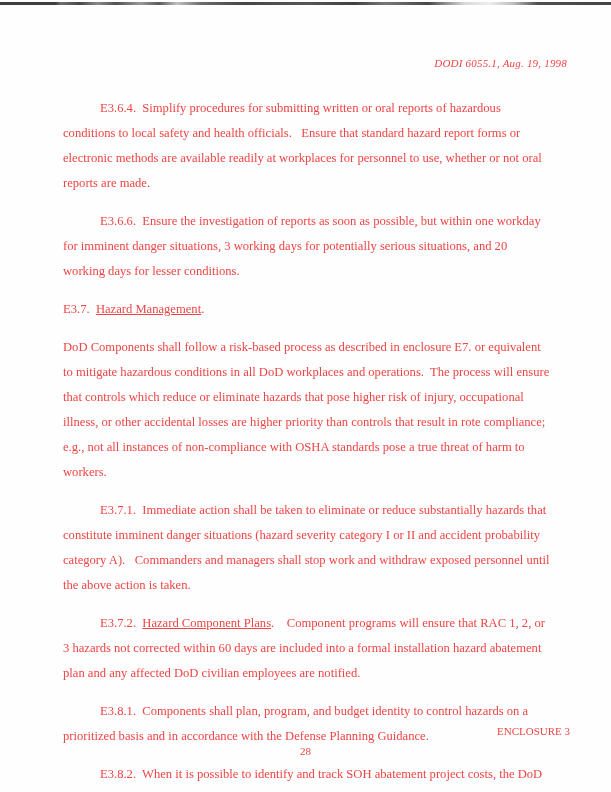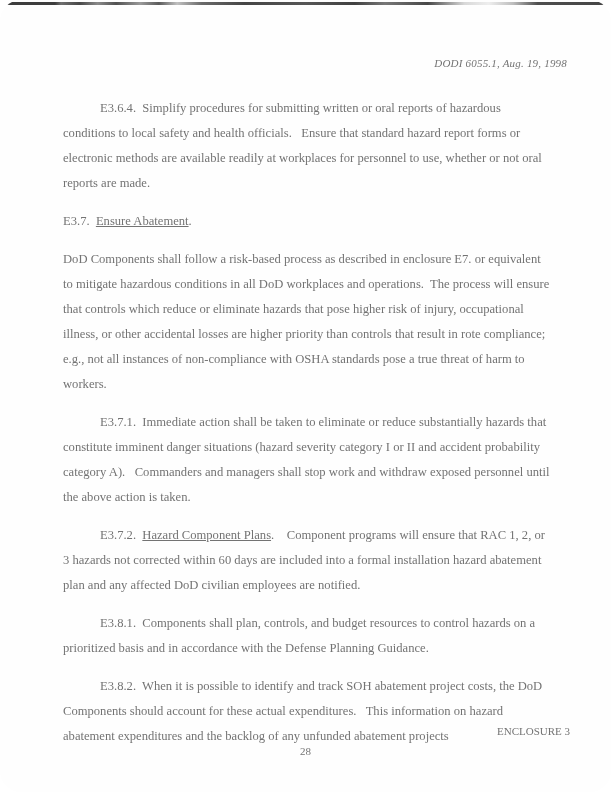--- a/index.html
+++ b/index.html
@@ -70,34 +70,35 @@
     margin-top: 20px;
   }
   .enclosure {
     position: absolute;
     right: 41px;
   }
 </style>
 </head>
 <body>
 
-<div class="page" style="color: #737373; background: rgb(254, 254, 254); border-radius: 21px;">
+<div class="page" style="color: #ef4444; background: rgb(254, 254, 254);">
   <div class="scan-artifact"></div>
 
   <div class="doc-header">
     <span>DODI 6055.1, Aug. 19, 1998</span>
   </div>
 
   <main class="doc-body">
       <p class="indent"><span>E3.6.4.  Simplify procedures for submitting written or oral reports of hazardous conditions to local safety and health officials.   Ensure that standard hazard report forms or electronic methods are available readily at workplaces for personnel to use, whether or not oral reports are made.</span></p>
-      <p class="heading"><span>E3.7.  </span><span class="u">Ensure Abatement</span><span>.</span></p>
+      <p class="indent"><span>E3.6.6.  Ensure the investigation of reports as soon as possible, but within one workday for imminent danger situations, 3 working days for potentially serious situations, and 20 working days for lesser conditions.</span></p>
+      <p class="heading"><span>E3.7.  </span><span class="u">Hazard Management</span><span>.</span></p>
       <p class="flush"><span>DoD Components shall follow a risk-based process as described in enclosure E7. or equivalent to mitigate hazardous conditions in all DoD workplaces and operations.  The process will ensure that controls which reduce or eliminate hazards that pose higher risk of injury, occupational illness, or other accidental losses are higher priority than controls that result in rote compliance; e.g., not all instances of non-compliance with OSHA standards pose a true threat of harm to workers.</span></p>
       <p class="indent"><span>E3.7.1.  Immediate action shall be taken to eliminate or reduce substantially hazards that constitute imminent danger situations (hazard severity category I or II and accident probability category A).   Commanders and managers shall stop work and withdraw exposed personnel until the above action is taken.</span></p>
       <p class="indent"><span>E3.7.2.  </span><span class="u">Hazard Component Plans</span><span>.    Component programs will ensure that RAC 1, 2, or 3 hazards not corrected within 60 days are included into a formal installation hazard abatement plan and any affected DoD civilian employees are notified.</span></p>
-      <p class="indent"><span>E3.8.1.  Components shall plan, controls, and budget resources to control hazards on a prioritized basis and in accordance with the Defense Planning Guidance.</span></p>
+      <p class="indent"><span>E3.8.1.  Components shall plan, program, and budget identity to control hazards on a prioritized basis and in accordance with the Defense Planning Guidance.</span></p>
       <p class="indent"><span>E3.8.2.  When it is possible to identify and track SOH abatement project costs, the DoD Components should account for these actual expenditures.   This information on hazard abatement expenditures and the backlog of any unfunded abatement projects</span></p>
     </main>
 
   <div class="doc-footer">
     <span class="page-number">28</span>
     <span class="enclosure">ENCLOSURE 3</span>
   </div>
 </div>
 
 </body></html>

